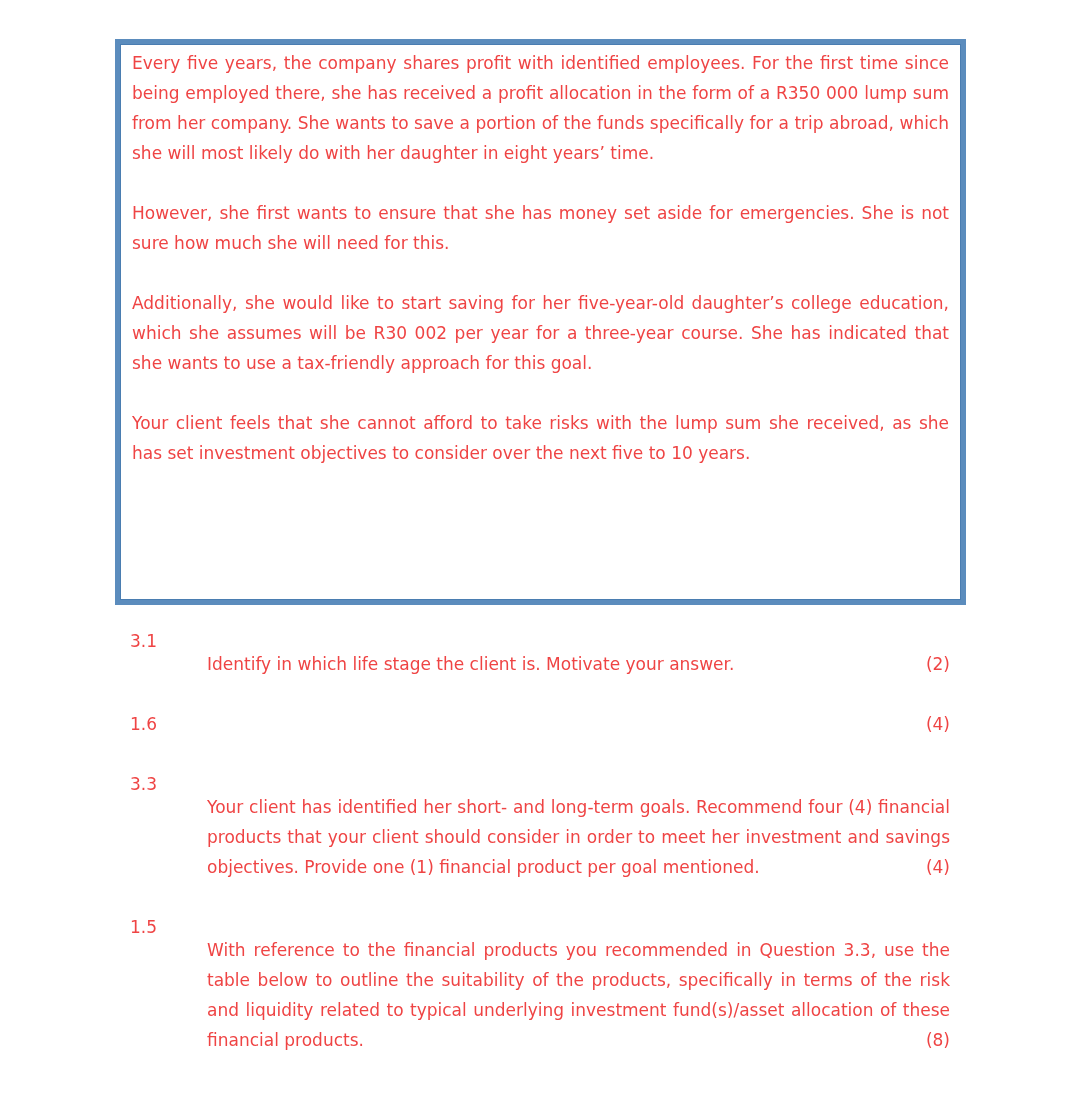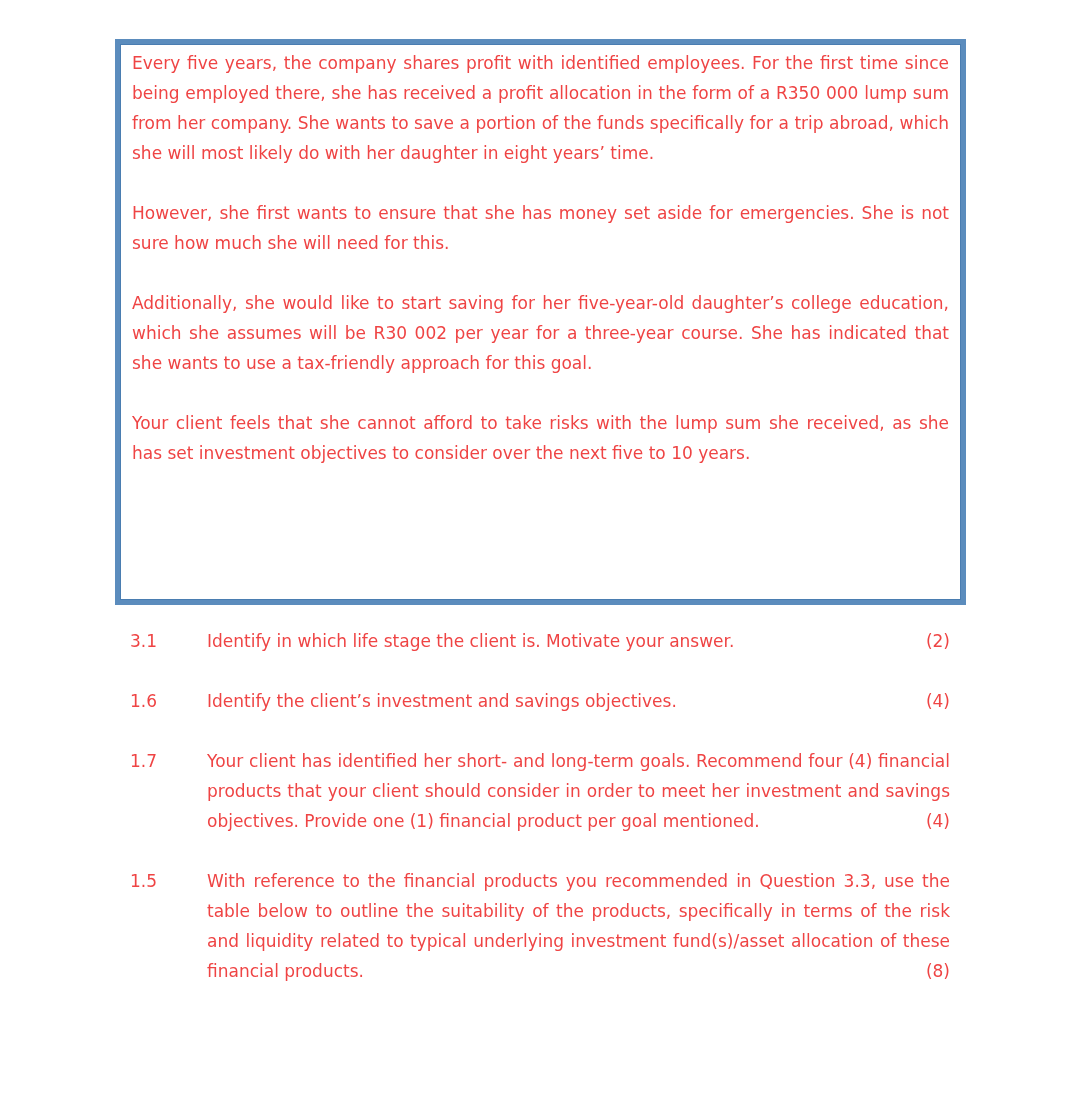--- a/index.html
+++ b/index.html
@@ -52,20 +52,21 @@
     line-height: 30px;
   }
   .qnum {
     width: 77px;
     flex-shrink: 0;
   }
   .qbody {
     flex: 1;
     position: relative;
     text-align: justify;
+    margin-top: 23px;
   }
   .qmark {
     position: absolute;
     right: 0;
     bottom: 0;
     white-space: nowrap;
   }
 </style>
 </head>
 <body>
@@ -85,27 +86,26 @@
       <div class="qnum">3.1</div>
       <div class="qbody">
         <span>Identify in which life stage the client is. Motivate your answer.</span>
         <span class="qmark">(2)</span>
       </div>
     </div>
 
     <div class="question">
       <div class="qnum">1.6</div>
       <div class="qbody">
-        <span>Identify the client’s investment and savings objectives.</span>
         <span class="qmark">(4)</span>
       </div>
     </div>
 
     <div class="question">
-      <div class="qnum">1.7</div>
+      <div class="qnum">3.3</div>
       <div class="qbody">
         <span>Your client has identified her short- and long-term goals. Recommend four (4) financial products that your client should consider in order to meet her investment and savings objectives. Provide one (1) financial product per goal mentioned.</span>
         <span class="qmark">(4)</span>
       </div>
     </div>
 
     <div class="question">
       <div class="qnum">1.5</div>
       <div class="qbody">
         <span>With reference to the financial products you recommended in Question 3.3, use the table below to outline the suitability of the products, specifically in terms of the risk and liquidity related to typical underlying investment fund(s)/asset allocation of these financial products.</span>

